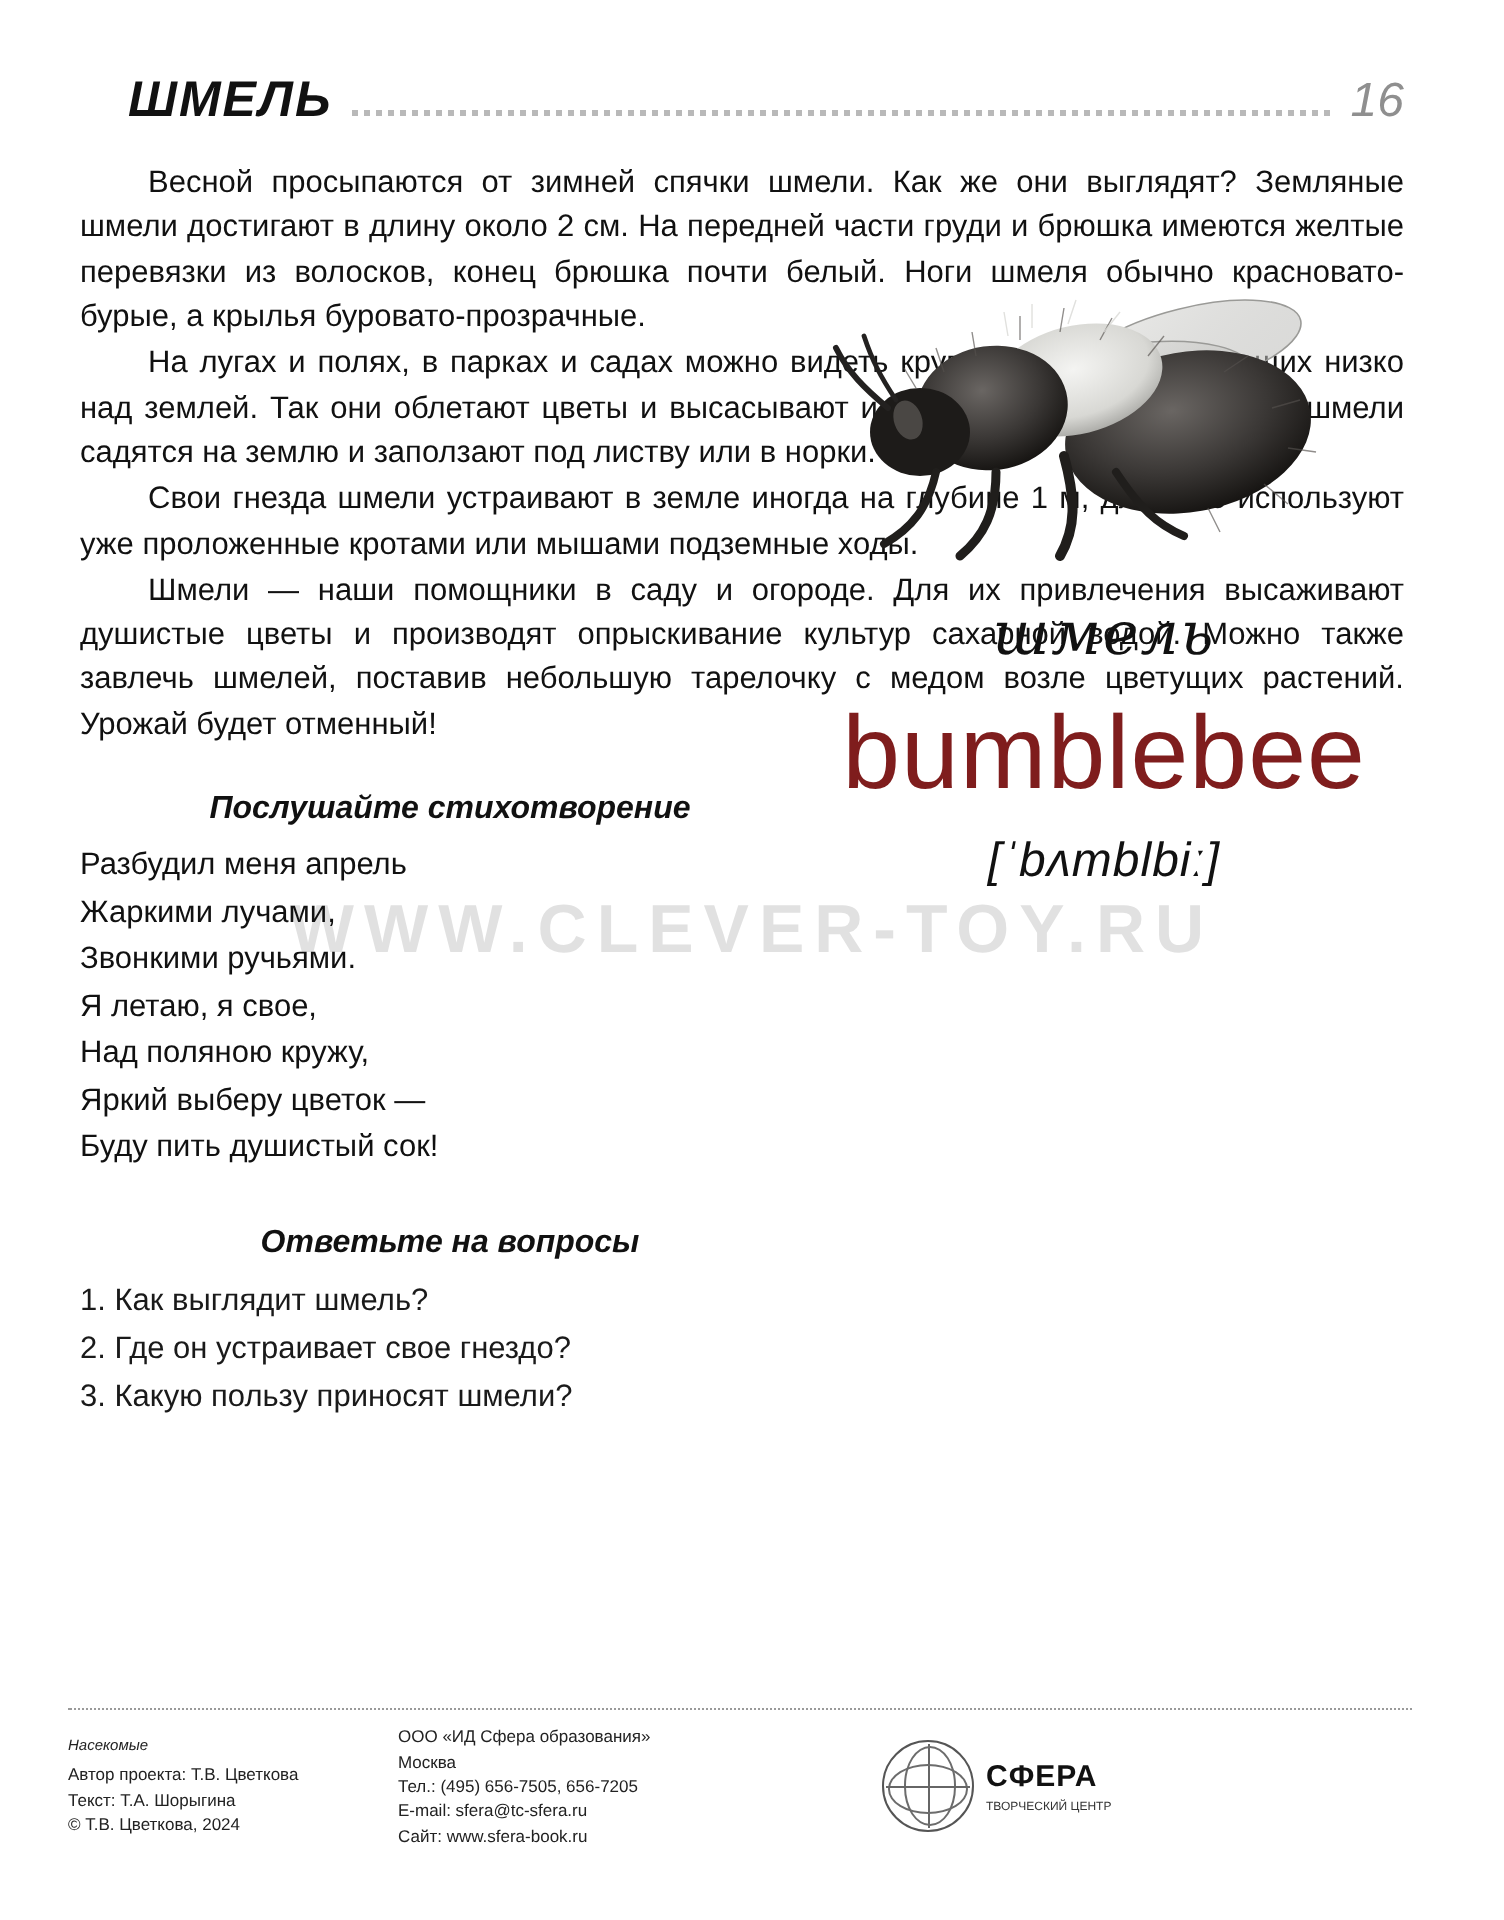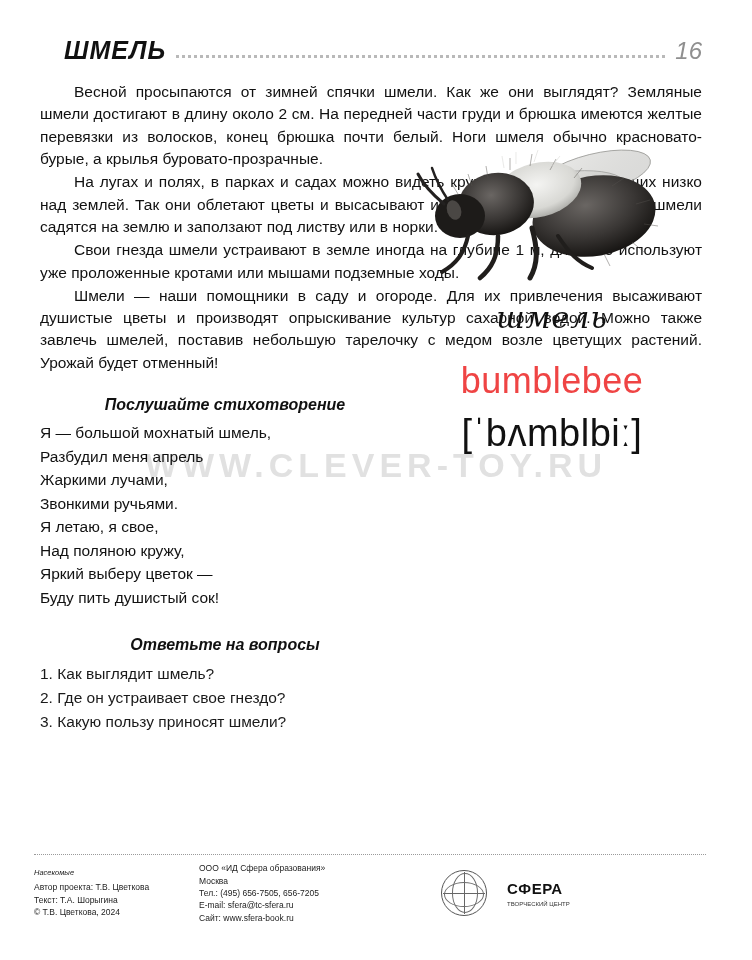--- a/index.html
+++ b/index.html
@@ -140,30 +140,31 @@
     text-align: center;
   }
   .word-cursive {
     font-family: "DejaVu Serif", serif;
     font-style: italic;
     font-size: 30px;
     color: #111;
     letter-spacing: 1px;
   }
   .word-en {
-    font-size: 36px;
-    color: #ef4444;
-    margin-top: 25px;
+    font-size: 52px;
+    color: #7f1d1d;
+    margin-top: 12px;
     letter-spacing: 0.5px;
   }
   .word-ipa {
-    font-size: 38px;
+    font-size: 24px;
     color: #111;
     margin-top: 10px;
     letter-spacing: 0.5px;
+    font-style: italic;
   }
 
   
   .footer {
     position: absolute;
     left: 34px;
     right: 34px;
     bottom: 36px;
     border-top: 1px dotted #9a9a9a;
     padding-top: 7px;
@@ -172,21 +173,21 @@
     font-size: 8.5px;
     line-height: 1.45;
     color: #222;
   }
   .footer-col-1 { width: 165px; }
   .footer-col-2 { width: 230px; }
   .footer-logo {
     margin-left: 12px;
     display: flex;
     align-items: center;
-    gap: 20px;
+    gap: 6px;
   }
   .globe {
     width: 44px;
     height: 44px;
     border-radius: 50%;
     border: 1.5px solid #555;
     position: relative;
     display: block;
   }
   .globe::before {
@@ -266,21 +267,20 @@
     <p>Свои гнезда шмели устраивают в земле иногда на глубине 1 м, для чего используют уже проложенные кротами или мышами подземные ходы.</p>
     <p>Шмели — наши помощники в саду и огороде. Для их привлечения высаживают душистые цветы и производят опрыскивание культур сахарной водой. Можно также завлечь шмелей, поставив небольшую тарелочку с медом возле цветущих растений. Урожай будет отменный!</p>
   </div>
 
   <div class="watermark">WWW.CLEVER-TOY.RU</div>
 
   <div class="lower">
 
     <div class="col-left">
       <div class="block-title">Послушайте стихотворение</div>
-      <div class="poem-line">Я — большой мохнатый шмель,</div>
       <div class="poem-line">Разбудил меня апрель</div>
       <div class="poem-line">Жаркими лучами,</div>
       <div class="poem-line">Звонкими ручьями.</div>
       <div class="poem-line">Я летаю, я свое,</div>
       <div class="poem-line">Над поляною кружу,</div>
       <div class="poem-line">Яркий выберу цветок —</div>
       <div class="poem-line">Буду пить душистый сок!</div>
 
       <div class="questions">
         <div class="block-title">Ответьте на вопросы</div>

